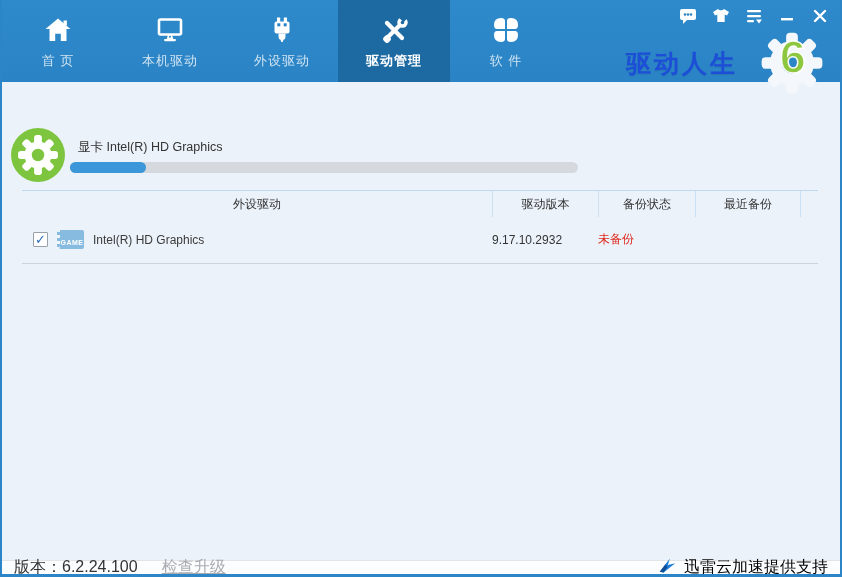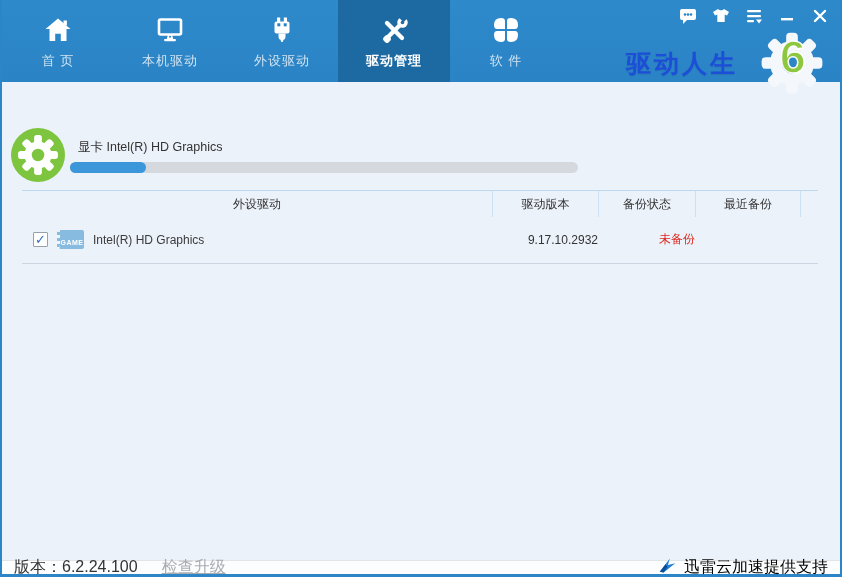--- a/index.html
+++ b/index.html
@@ -74,21 +74,21 @@
   }
   .th { font-size:12px; color:#333; text-align:center; height:26px; line-height:26px; }
   .col1 { width:470px; } .col2 { width:106px; } .col3 { width:97px; } .col4 { width:106px; }
   .th.col2, .th.col3, .th.col4 { border-left:1px solid #cbe0f2; }
   .th.col4 { border-right:1px solid #cbe0f2; }
 
   .trow {
     display:flex; height:48px; align-items:center;
     border-bottom:1px solid #ccd5df;
   }
-  .td { font-size:12px; color:#333; text-align:right; }
+  .td { font-size:12px; color:#333; text-align:left; }
   .cell-name { display:flex; align-items:center; text-align:left; padding-left:11px; }
   .checkbox {
     width:15px; height:15px; background:#fff; border:1px solid #98a0a8; border-radius:1px;
     display:flex; align-items:center; justify-content:center; margin-right:9px;
     font-size:13px; font-weight:bold; color:#2f6fc1; line-height:1;
   }
   .gpu-ico {
     width:27px; height:19px; background:#87bbe0; border-radius:2px; margin-right:9px;
     border-left:3px dotted rgba(255,255,255,.85);
     display:flex; align-items:flex-end; justify-content:center;

